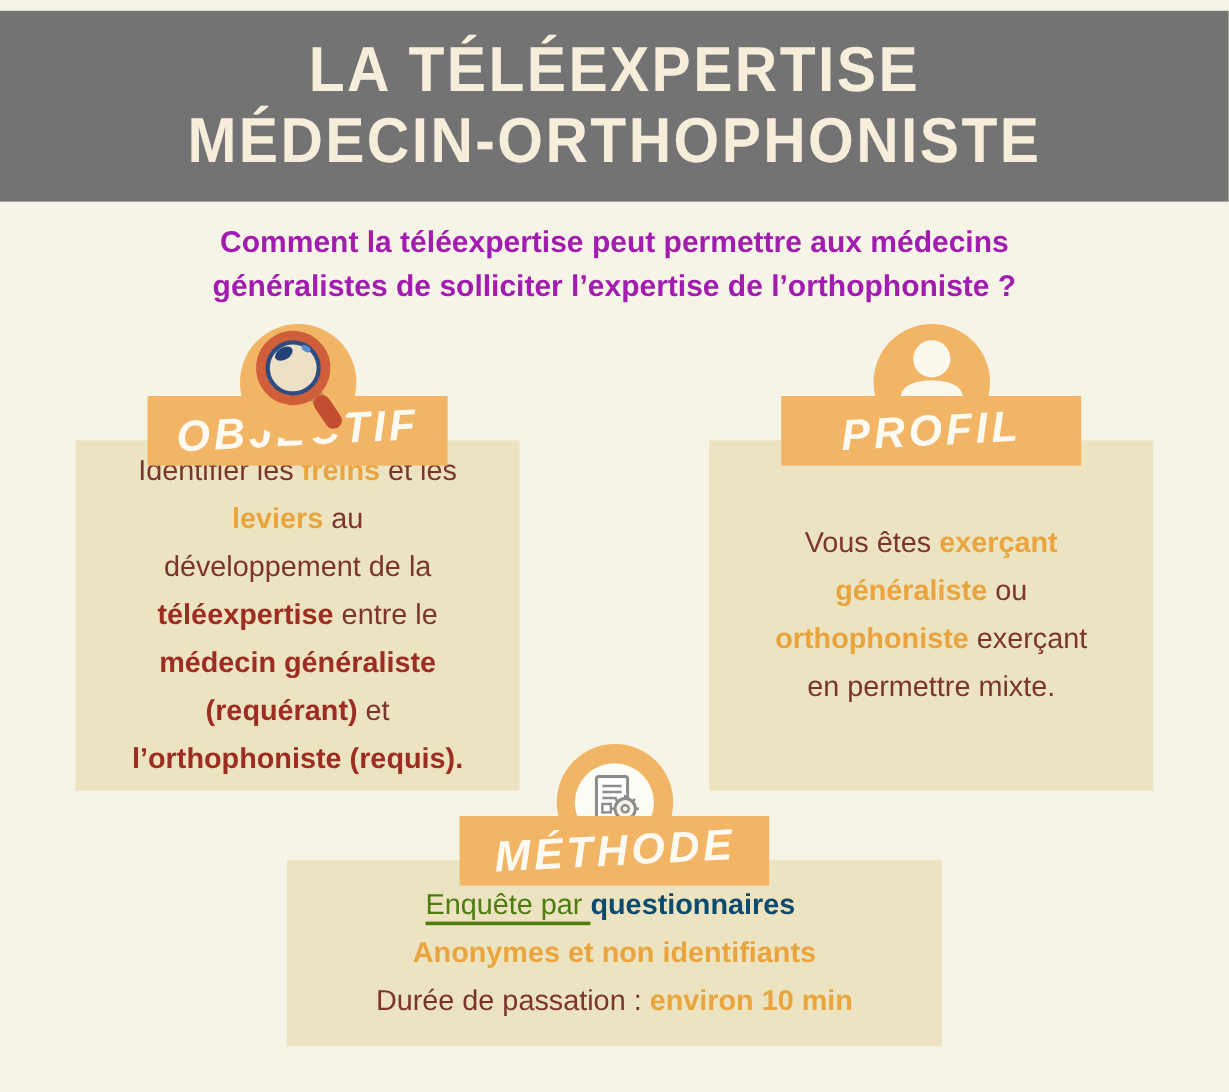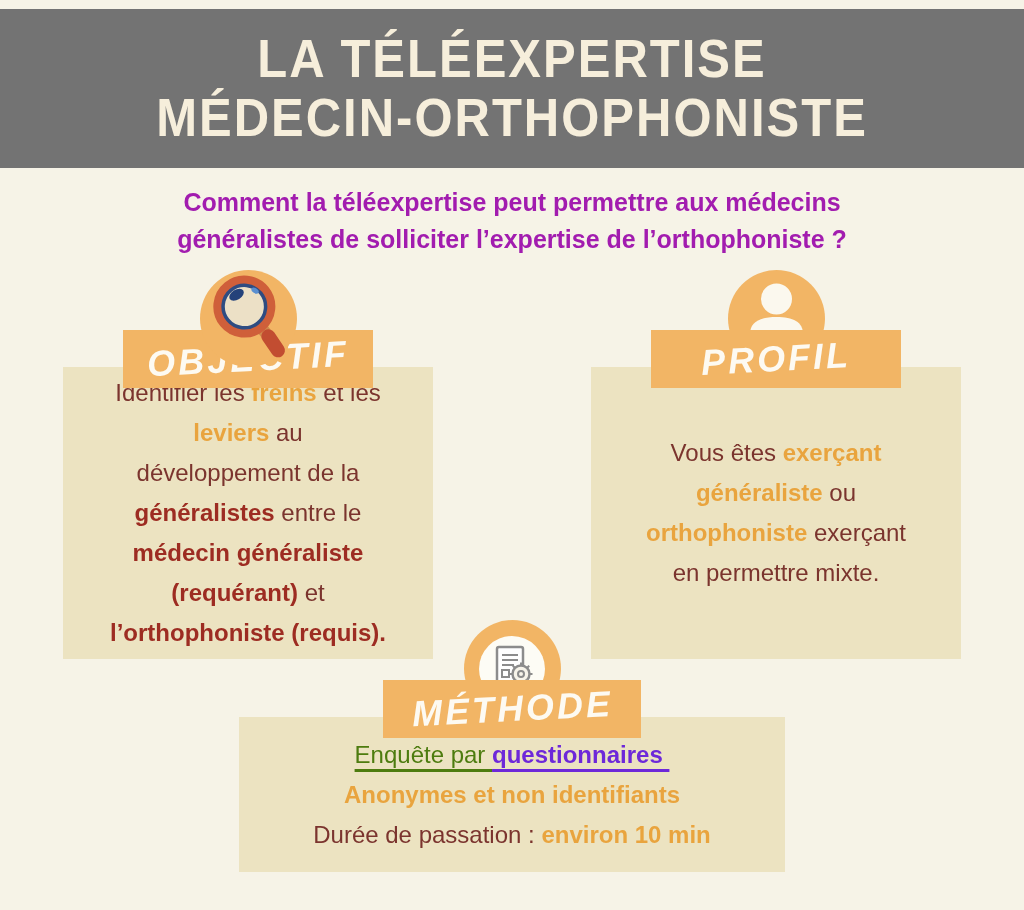--- a/index.html
+++ b/index.html
@@ -68,22 +68,22 @@
     display:flex;align-items:center;justify-content:center;
   }
 
   
   .rich-line{height:40px;line-height:40px;white-space:nowrap;}
   .seg-n  {color:#7b342e;font-weight:normal;}
   .seg-rb {color:#9d2c22;font-weight:bold;}
   .seg-ob {color:#e9a43e;font-weight:bold;}
   .seg-ul {color:#4d7c0f;font-weight:normal;
            text-decoration:underline;text-decoration-thickness:2.5px;text-underline-offset:6px;}
-  .seg-ulb{color:#6d28d9;font-weight:bold;
-           text-decoration:underline;text-decoration-thickness:2.5px;text-underline-offset:6px;}
+  .seg-ulb{color:#0c4a6e;font-weight:bold;
+           text-decoration-thickness:2.5px;text-underline-offset:6px;}
 </style>
 </head>
 <body>
 
 <div class="page">
 
   <header class="header">
     <div class="title-line">LA TÉLÉEXPERTISE</div>
     <div class="title-line">MÉDECIN-ORTHOPHONISTE</div>
   </header>
@@ -108,21 +108,21 @@
           </g>
         </svg>
       </div>
       <div class="banner">
         <span class="banner-label">OBJECTIF</span>
       </div>
       <div class="card">
           <div class="rich-line"><span class="seg-n">Identifier les </span><span class="seg-ob">freins</span><span class="seg-n"> et les</span></div>
           <div class="rich-line"><span class="seg-ob">leviers</span><span class="seg-n"> au</span></div>
           <div class="rich-line"><span class="seg-n">développement de la</span></div>
-          <div class="rich-line"><span class="seg-rb">généralistes</span><span class="seg-n"> entre le</span></div>
+          <div class="rich-line"><span class="seg-rb">téléexpertise</span><span class="seg-n"> entre le</span></div>
           <div class="rich-line"><span class="seg-rb">médecin généraliste</span></div>
           <div class="rich-line"><span class="seg-rb">(requérant)</span><span class="seg-n"> et</span></div>
           <div class="rich-line"><span class="seg-rb">l’orthophoniste (requis).</span></div>
         </div>
     </section>
 
     <section class="group group-profil">
       <div class="circle">
         <svg width="97" height="97" viewBox="0 0 97 97">
           <circle cx="48.5" cy="29" r="15.5" fill="#fbf8ee"></circle>

